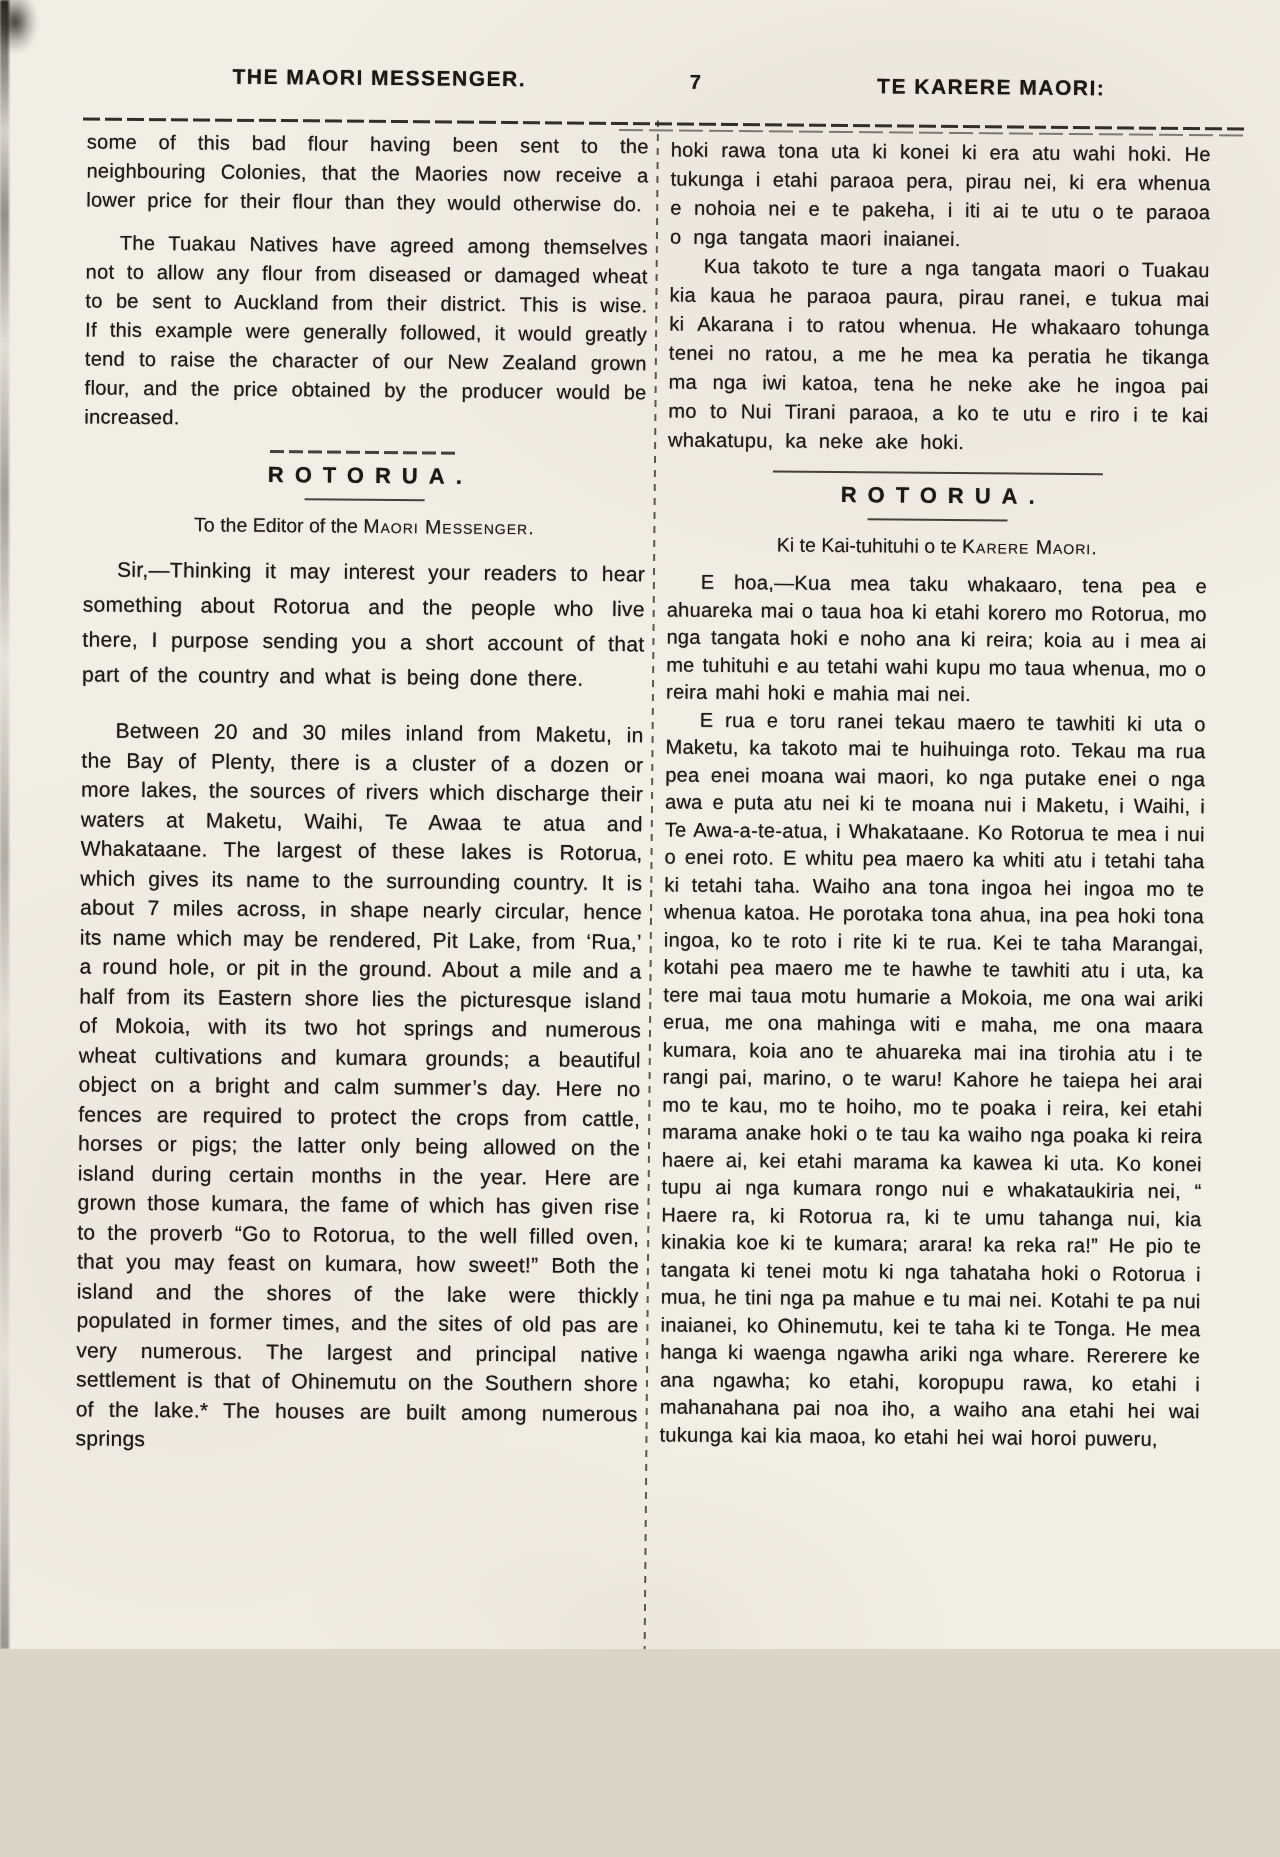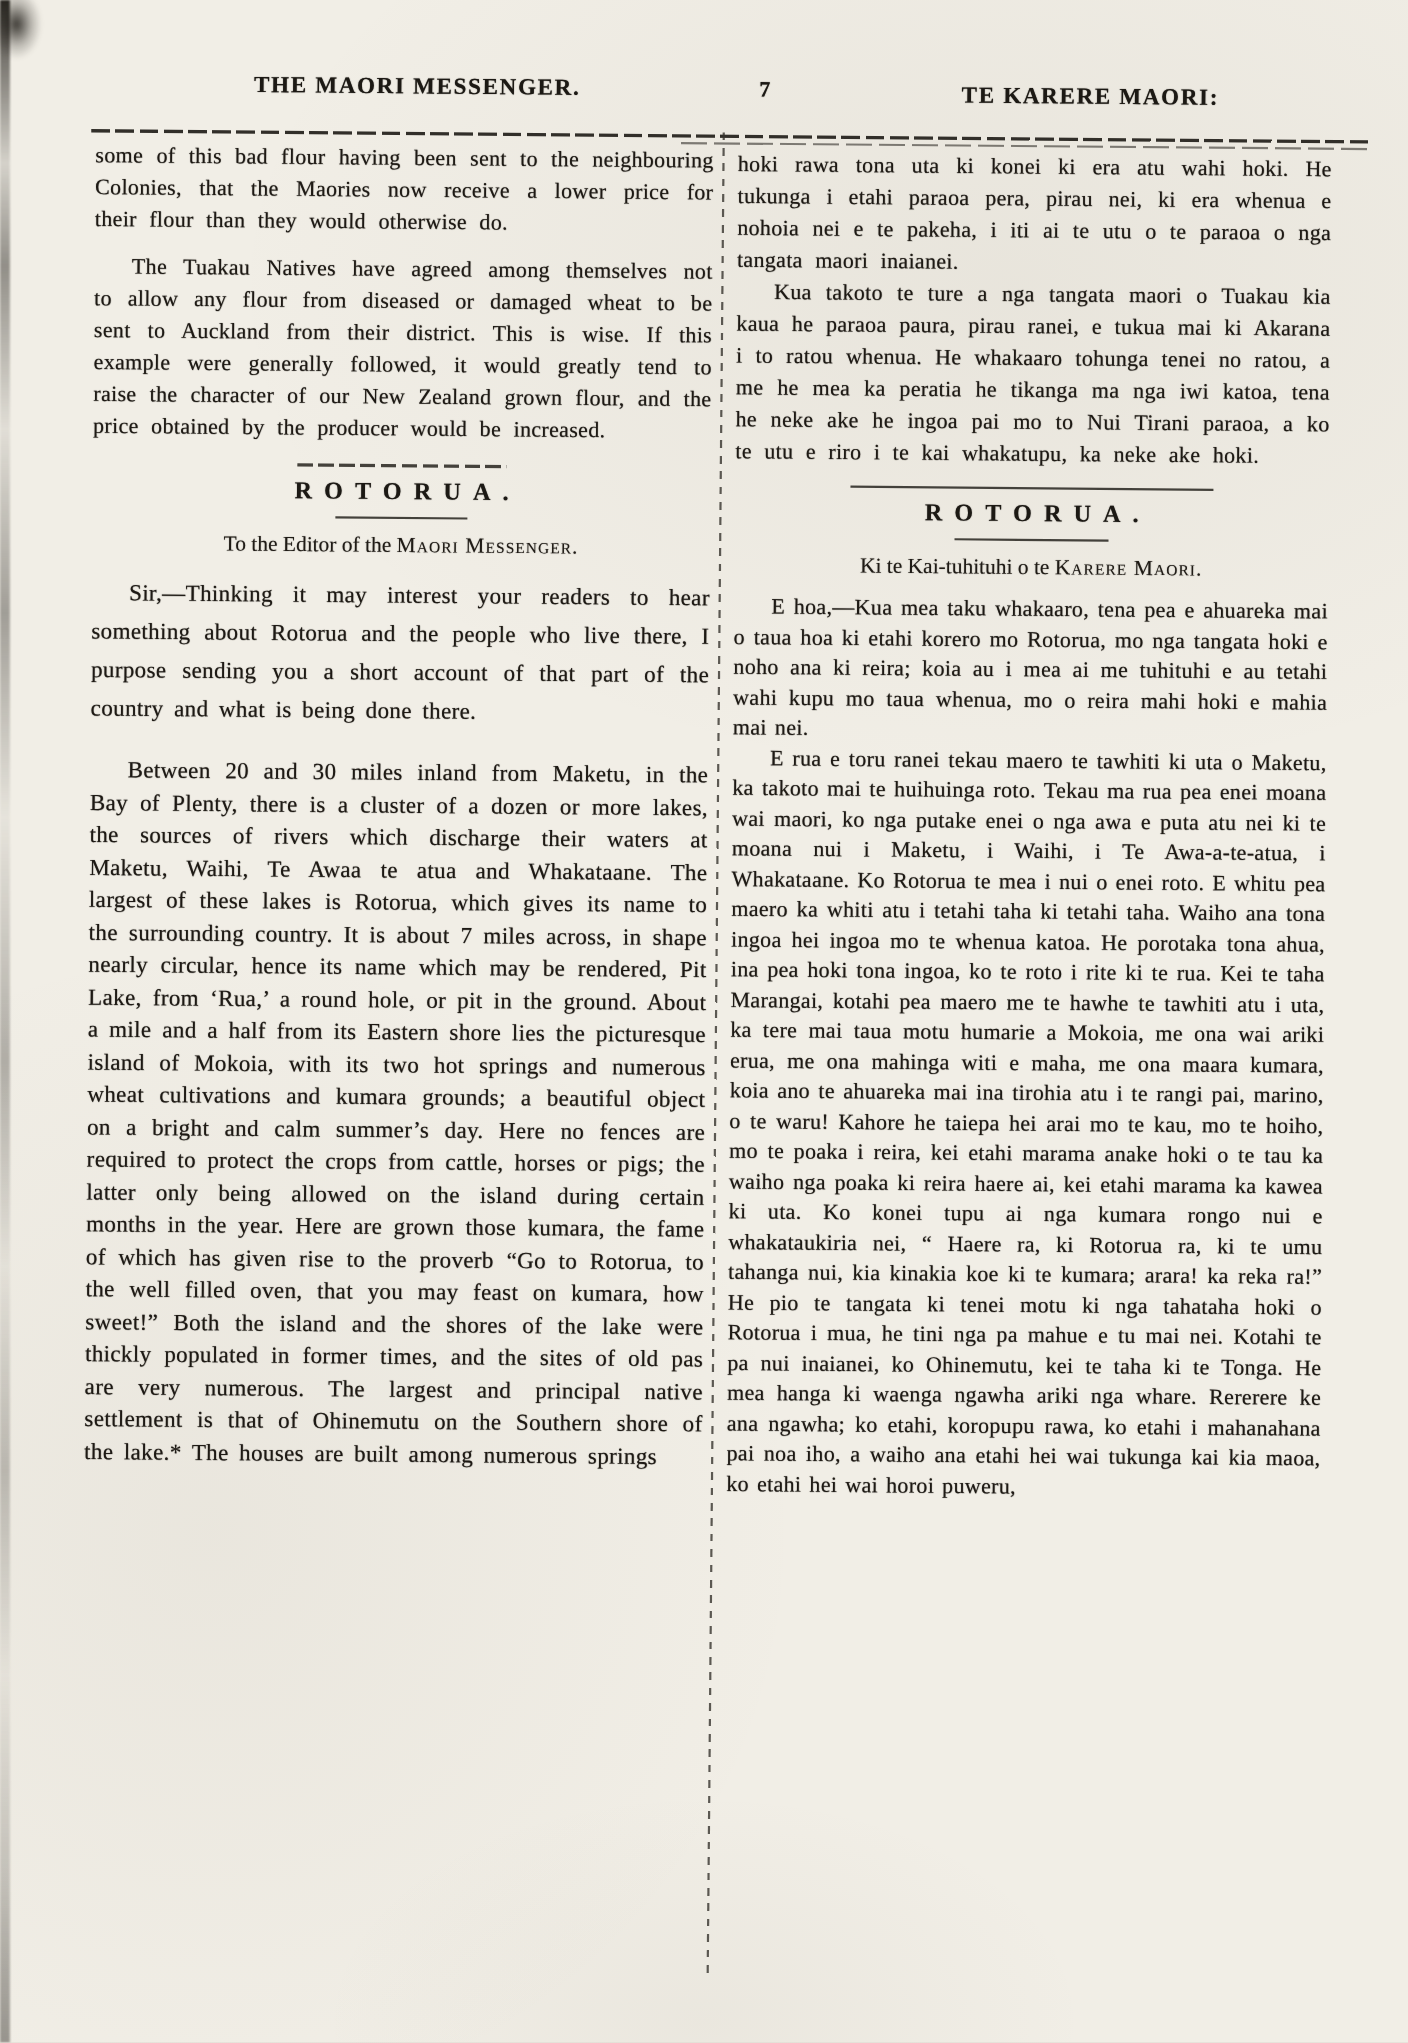--- a/index.html
+++ b/index.html
@@ -1,23 +1,23 @@
 <!DOCTYPE html>
 <html><head>
 <meta charset="utf-8">
 <style>
   html, body { margin:0; padding:0; background:#d9d5c9; }
   .sheet {
-    position:relative; width:1280px; height:1857px; overflow:hidden;
+    position:relative; width:1280px; height:1649px; overflow:hidden;
     background:
       radial-gradient(1100px 700px at 72% 14%, rgba(115,105,85,0.07), transparent 65%),
       radial-gradient(900px 900px at 15% 75%, rgba(115,105,85,0.06), transparent 60%),
       radial-gradient(500px 300px at 50% 99%, rgba(110,100,80,0.05), transparent 70%),
       #f1eee6;
-    font-family:Liberation Serif, serif;
+    font-family:Liberation Sans, sans-serif;
     color:#1c1914;
   }
   .grime-left {
     position:absolute; left:0; top:0; width:9px; height:100%; z-index:5;
     background:linear-gradient(180deg,
       #2a2722 0%, rgba(42,39,34,.60) 3%, rgba(42,39,34,.14) 8%,
       rgba(42,39,34,.48) 13%, rgba(42,39,34,.08) 21%,
       rgba(42,39,34,.40) 30%, rgba(42,39,34,.05) 40%,
       rgba(42,39,34,.32) 52%, rgba(42,39,34,.05) 62%,
       rgba(42,39,34,.26) 72%, rgba(42,39,34,.04) 82%,

